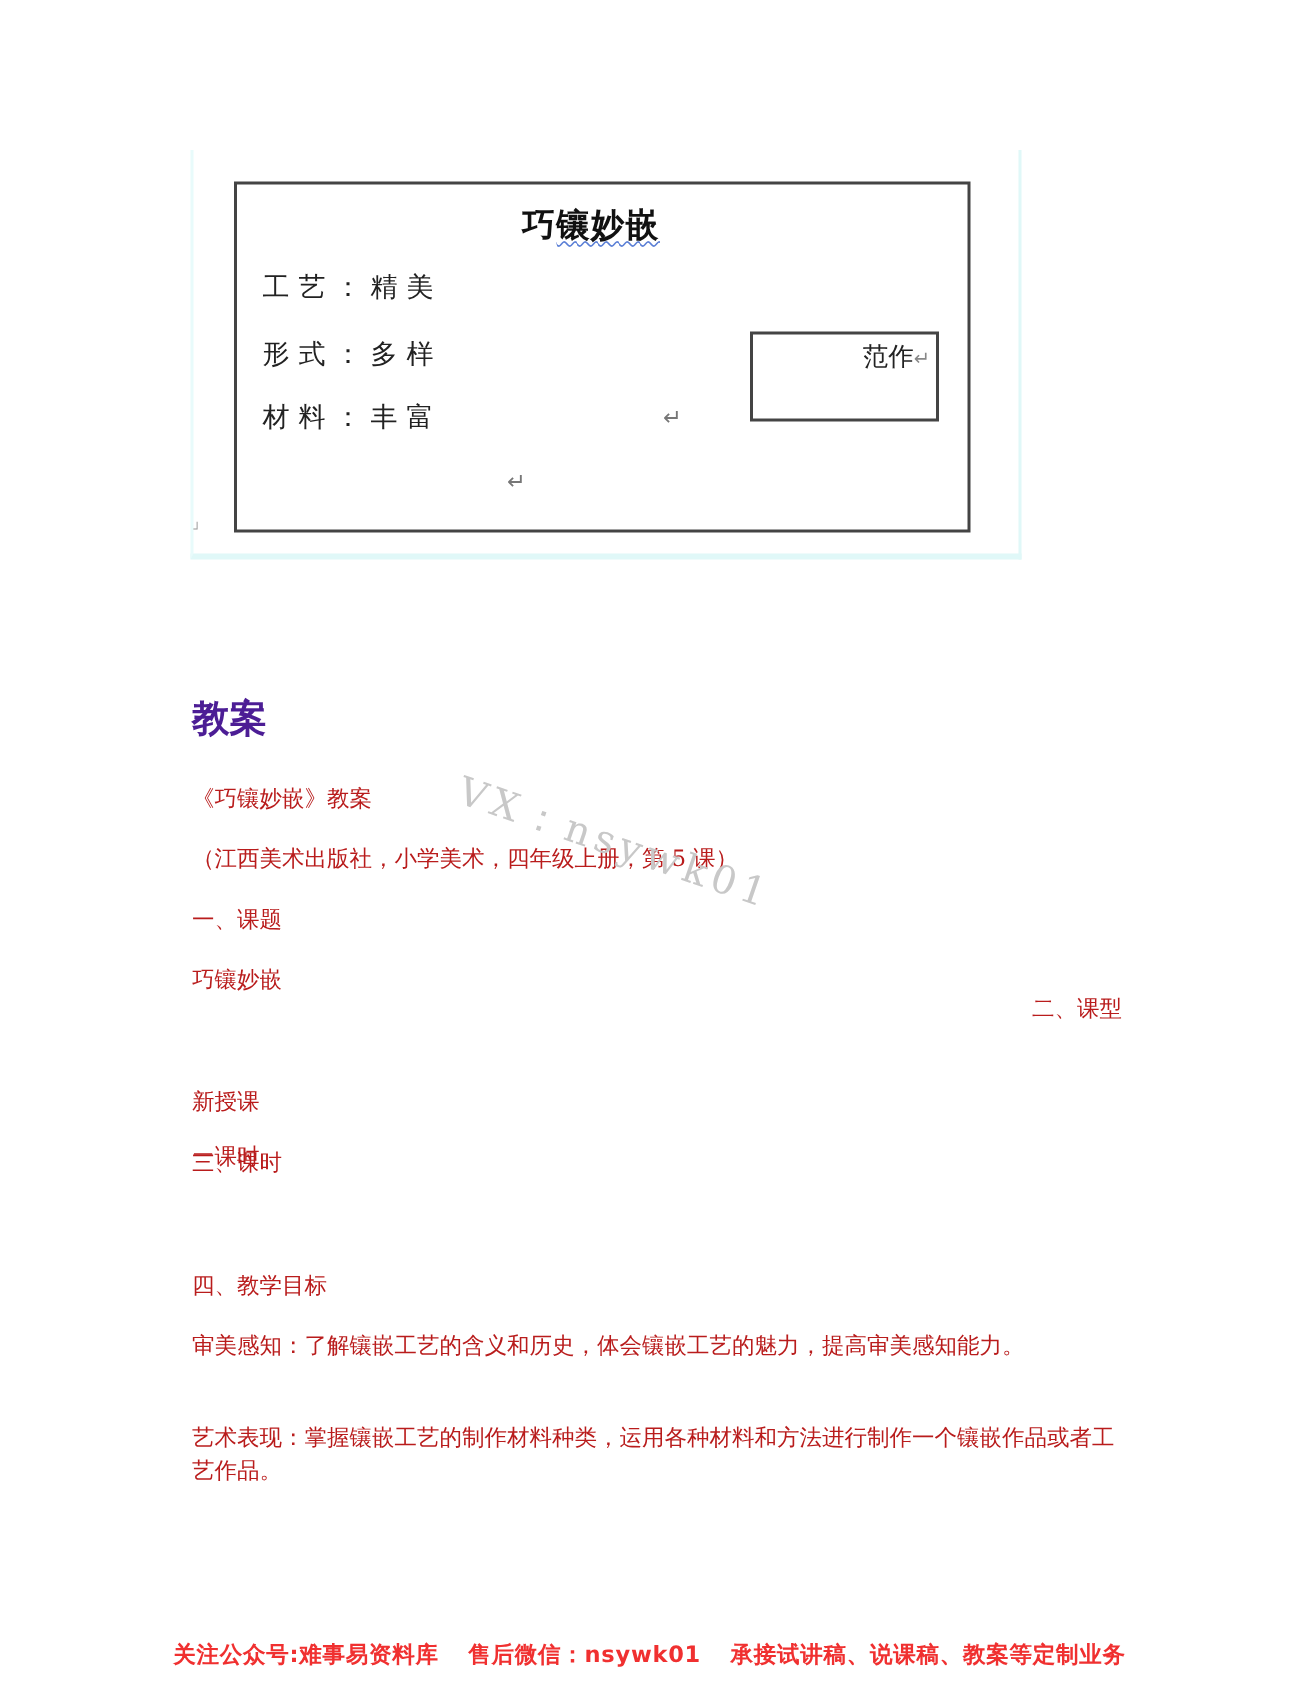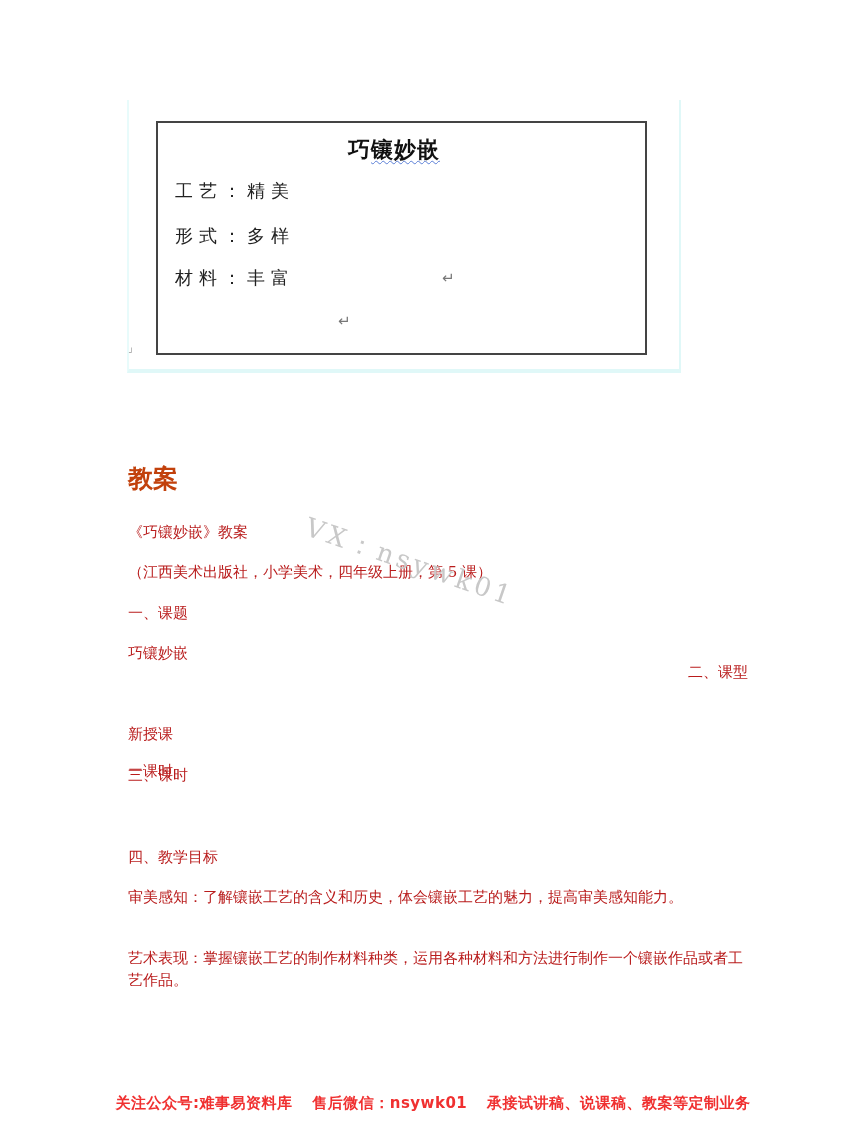--- a/index.html
+++ b/index.html
@@ -97,21 +97,21 @@
       font-family: "DejaVu Sans", sans-serif;
     }
 
     
     .doc-heading {
       position: absolute;
       left: 128px;
       top: 462px;
       font-size: 25px;
       font-weight: bold;
-      color: #c2410c;
+      color: #4c1d95;
       font-family: "DejaVu Sans", sans-serif;
     }
     .para {
       position: absolute;
       left: 128px;
       font-size: 15px;
       line-height: 22px;
       color: #b91c1c;
       font-family: "DejaVu Serif", serif;
       width: 620px;
@@ -160,20 +160,23 @@
     <span>工艺：</span><span>精美</span>
   </div>
   <div class="slide-line" style="top:101px;">
     <span>形式：</span><span>多样</span>
   </div>
   <div class="slide-line" style="top:143px;">
     <span>材料：</span><span>丰富</span>
   </div>
   <span class="return-mark" style="left:284px;top:146px;">↵</span>
   <span class="return-mark" style="left:180px;top:189px;">↵</span>
+  <div class="sample-box">
+    <span class="sample-label"><span>范作</span><span class="ret">↵</span></span>
+  </div>
 </div>
 <div class="corner-mark">┘</div>
 
 <div class="doc-heading">教案</div>
 
 <div class="para" style="top:521px;">《巧镶妙嵌》教案</div>
 <div class="para" style="top:561px;">（江西美术出版社，小学美术，四年级上册，第 5 课）</div>
 <div class="para" style="top:602px;">一、课题</div>
 <div class="para" style="top:642px;">巧镶妙嵌</div>
 <div class="para" style="top:661px;text-align:right;">二、课型</div>

